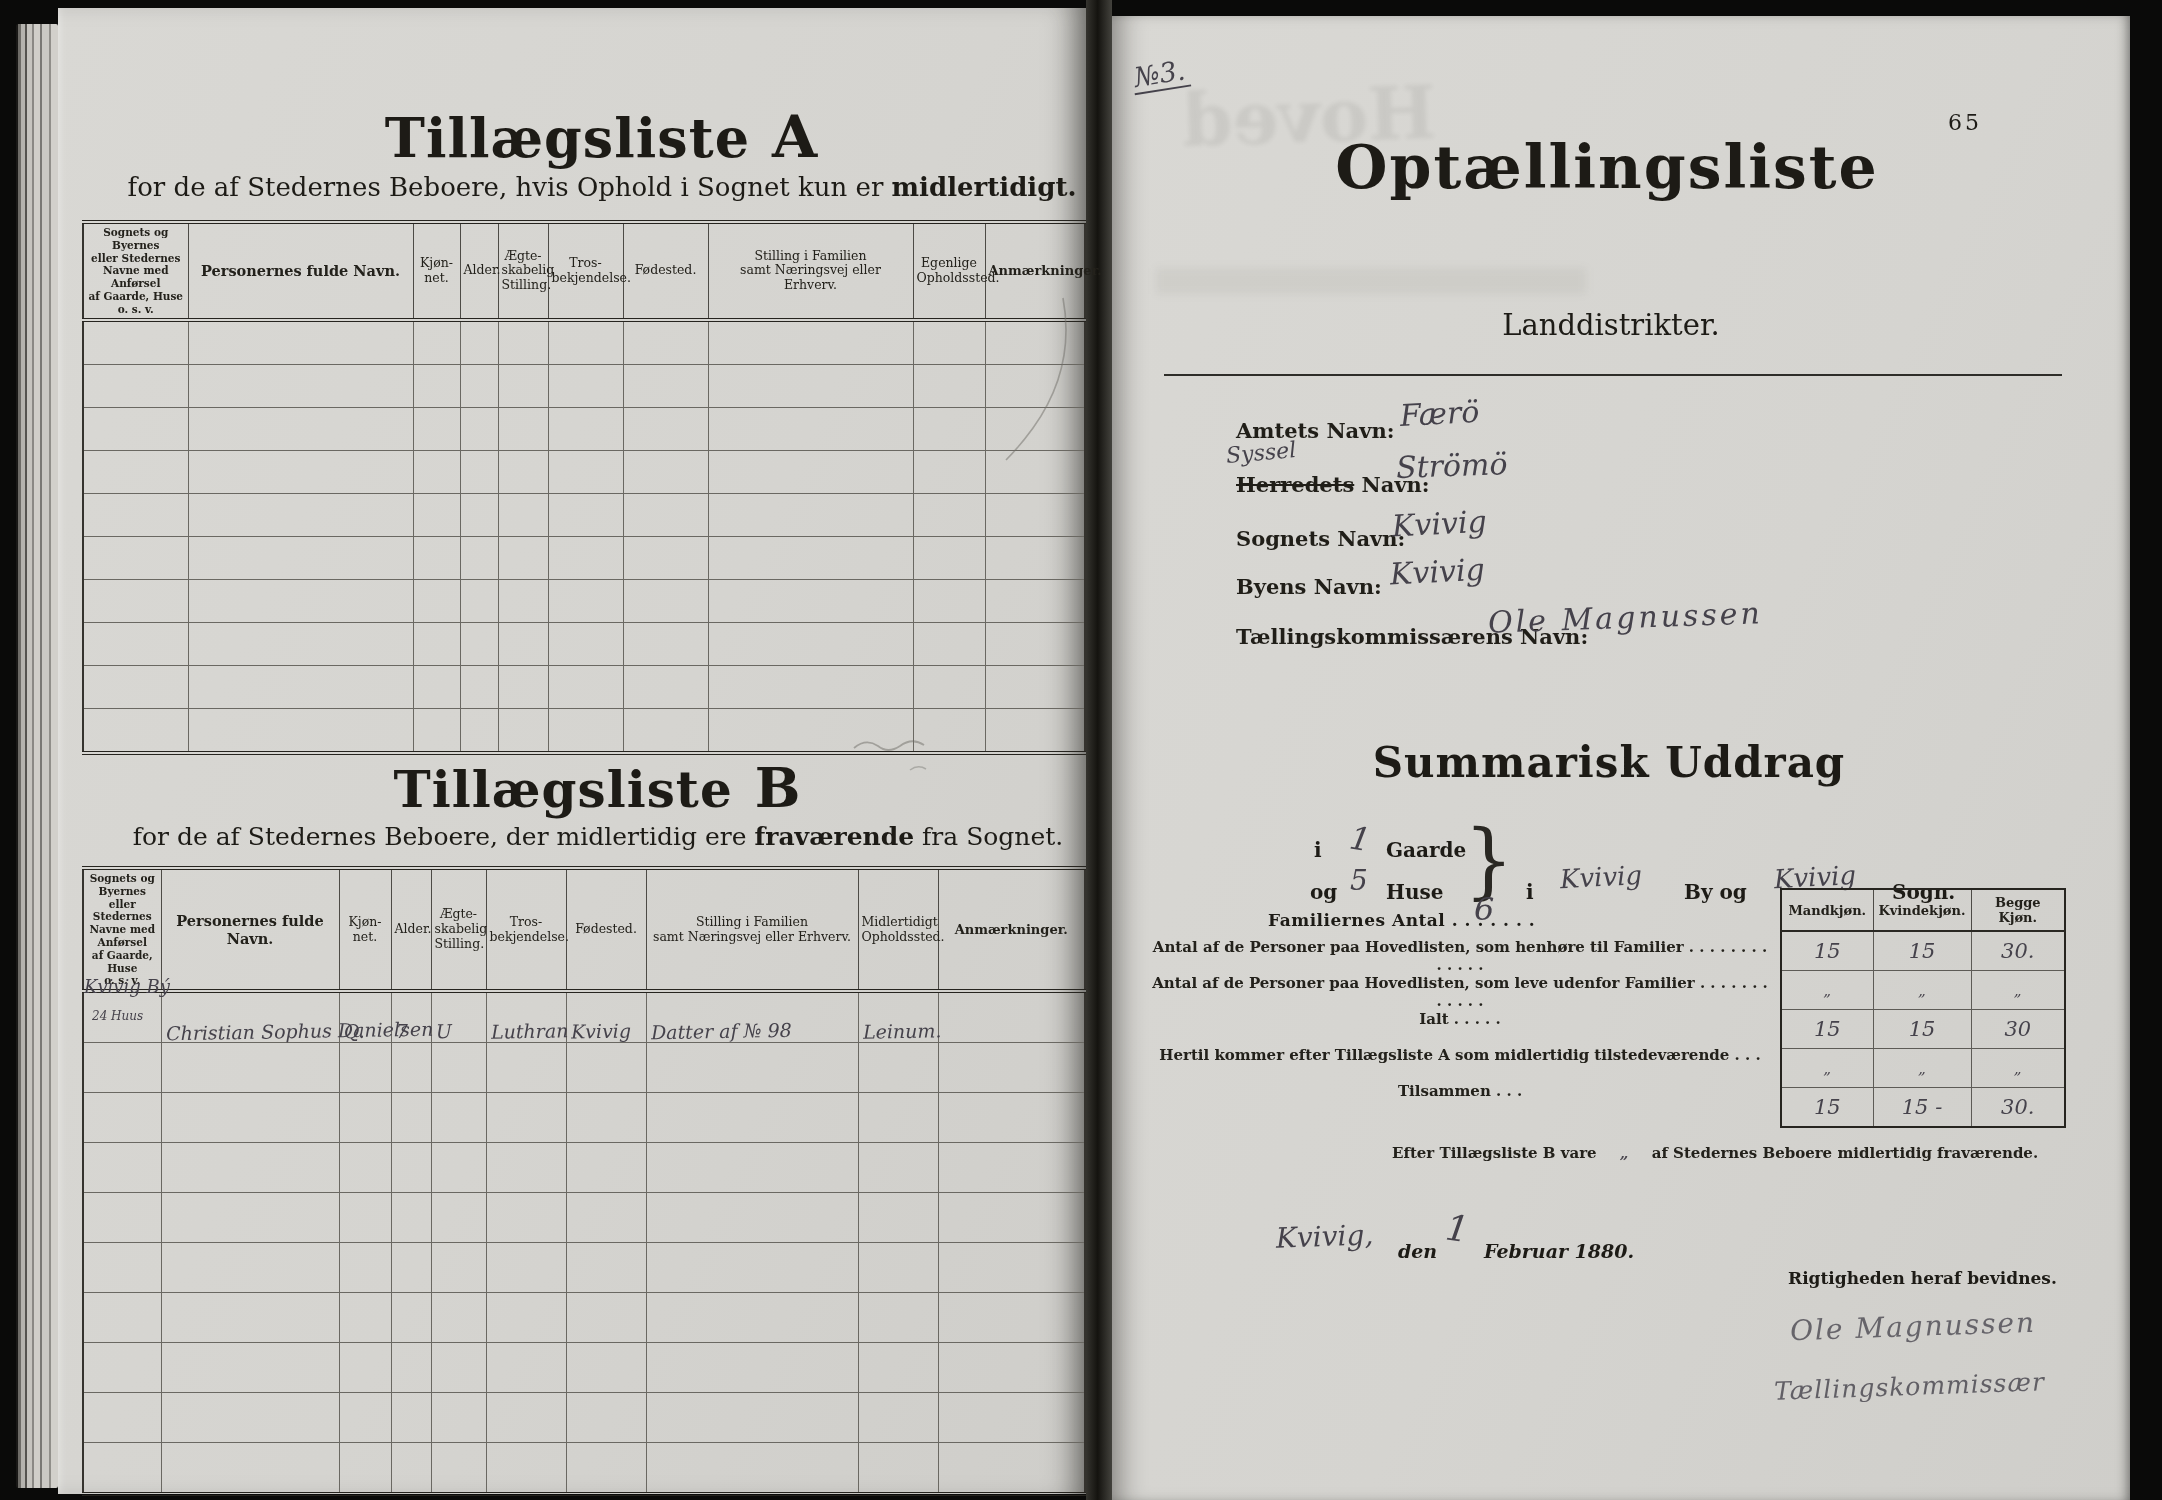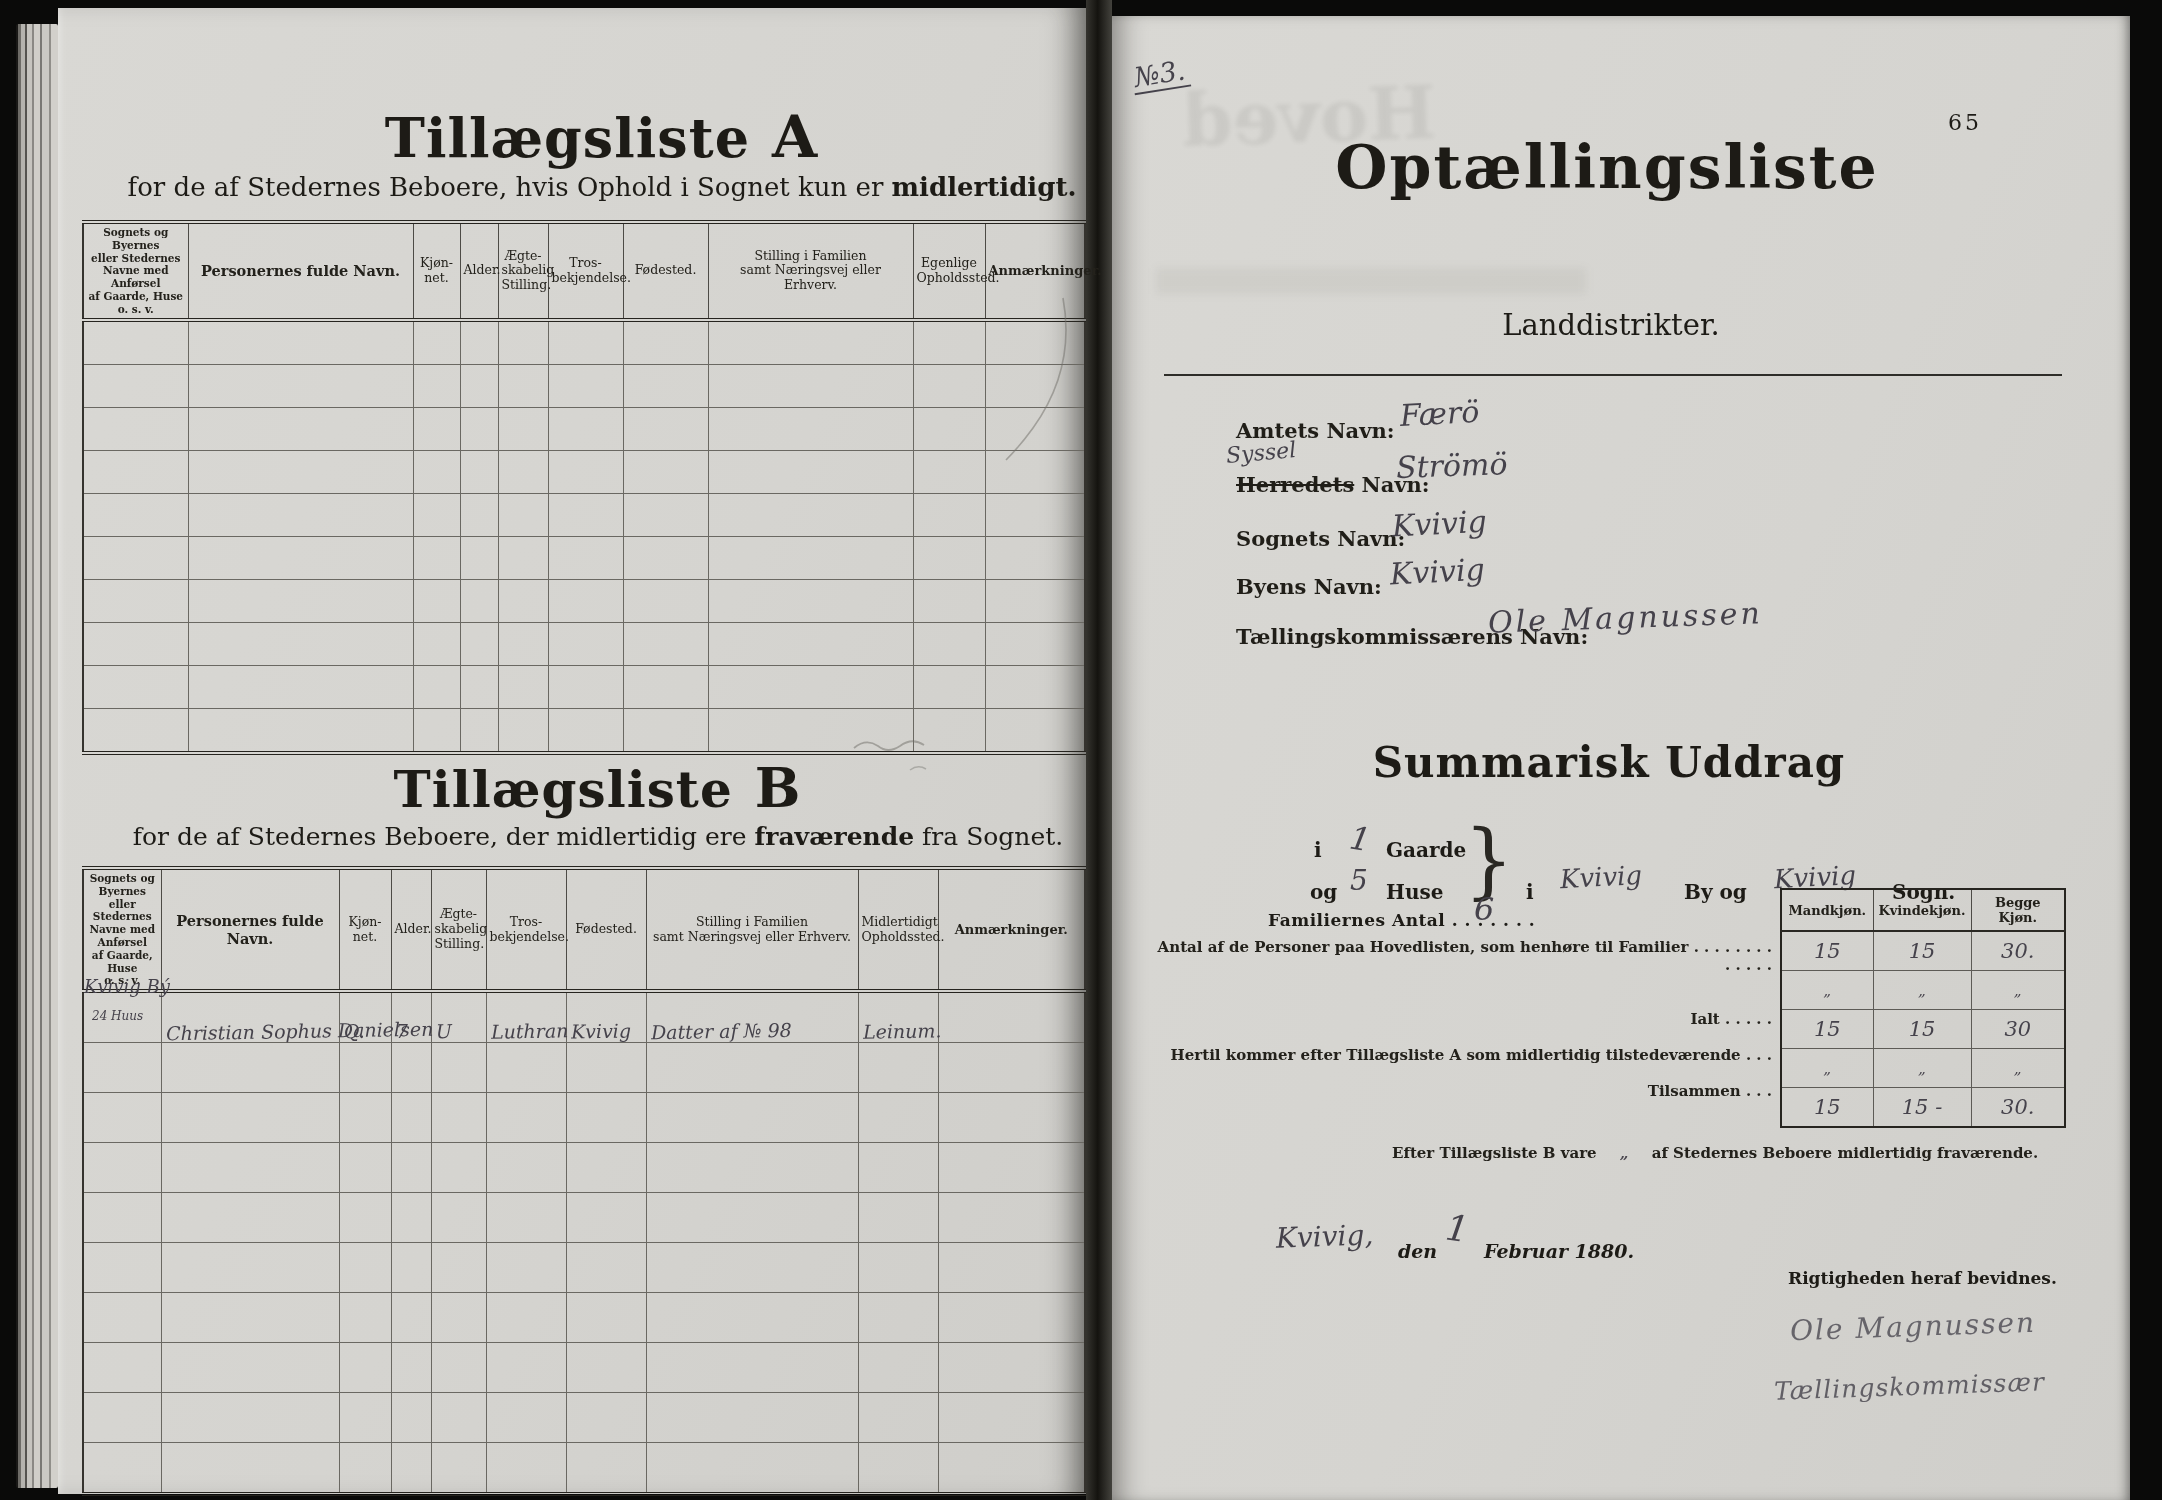--- a/index.html
+++ b/index.html
@@ -68,21 +68,21 @@
   .sumSub{top:770px;font-size:22px;font-weight:bold;transform:translateX(-12px)}
   .gb{font-size:20px;font-weight:bold}
   .brace{font-size:78px;font-weight:normal;color:#2a2823;transform:scaleY(1.05)}
   .famLab{font-size:17px;font-weight:bold;letter-spacing:.5px}
 
   #sumTable{position:absolute;left:668px;top:872px;border-collapse:collapse;table-layout:fixed;width:284px;border:2px solid #26241f}
   #sumTable th{font-size:13px;font-weight:bold;border:1px solid #4d4b46;border-bottom:2px solid #2a2823;height:40px;padding:0 2px;color:#23211b}
   #sumTable td{border:1px solid #5d5b56;height:36px;text-align:center;vertical-align:middle}
   .sv{font-size:21px}
   .dit{font-size:15px;color:#4a474f}
-  .rowlab{position:absolute;left:36px;width:624px;text-align:right;font-size:15px;font-weight:bold;color:#23211b}
+  .rowlab{position:absolute;left:36px;width:624px;text-align:center;font-size:15px;font-weight:bold;color:#23211b}
 
   .absentLine{left:280px;top:1128px;font-size:15px;font-weight:bold;color:#23211b}
   .dlPlace{left:164px;top:1204px;font-size:28px;transform:rotate(-2deg)}
   .dlDen{left:286px;top:1224px;font-size:19px;font-weight:bold;font-style:italic}
   .dlDay{left:334px;top:1192px;font-size:36px;transform:rotate(8deg)}
   .dlRest{left:372px;top:1224px;font-size:19px;font-weight:bold;font-style:italic}
   .attest{left:676px;top:1252px;font-size:17px;font-weight:bold}
   .sigName{left:678px;top:1294px;font-size:28px;color:rgba(72,69,78,.78);transform:rotate(-2deg);letter-spacing:2px}
   .sigTitle{left:662px;top:1356px;font-size:25px;color:rgba(72,69,78,.82);transform:rotate(-2deg);letter-spacing:1px}
   svg.marks{position:absolute;left:0;top:0;pointer-events:none}
@@ -525,20 +525,21 @@
       </tr>
       <tr>
         <td><span class="hand sv">15</span></td>
         <td><span class="hand sv">15 -</span></td>
         <td><span class="hand sv">30.</span></td>
       </tr>
     </tbody>
   </table>
 
   <div class="abs rowlab" style="top:922px">Antal af de Personer paa Hovedlisten, som henhøre til Familier . . . . . . . . . . . . .</div>
+  <div class="abs rowlab" style="top:958px">Antal af de Personer paa Hovedlisten, som leve udenfor Familier . . . . . . . . . . . .</div>
   <div class="abs rowlab" style="top:994px">Ialt . . . . .</div>
   <div class="abs rowlab" style="top:1030px">Hertil kommer efter Tillægsliste A som midlertidig tilstedeværende . . .</div>
   <div class="abs rowlab" style="top:1066px">Tilsammen . . .</div>
 
   <div class="abs absentLine">
     <span>Efter Tillægsliste B vare </span><span class="hand dit" style="margin:0 18px">„</span><span> af Stedernes Beboere midlertidig fraværende.</span>
   </div>
 
   <div class="abs hand dlPlace">Kvivig,</div>
   <div class="abs dlDen">den</div>

